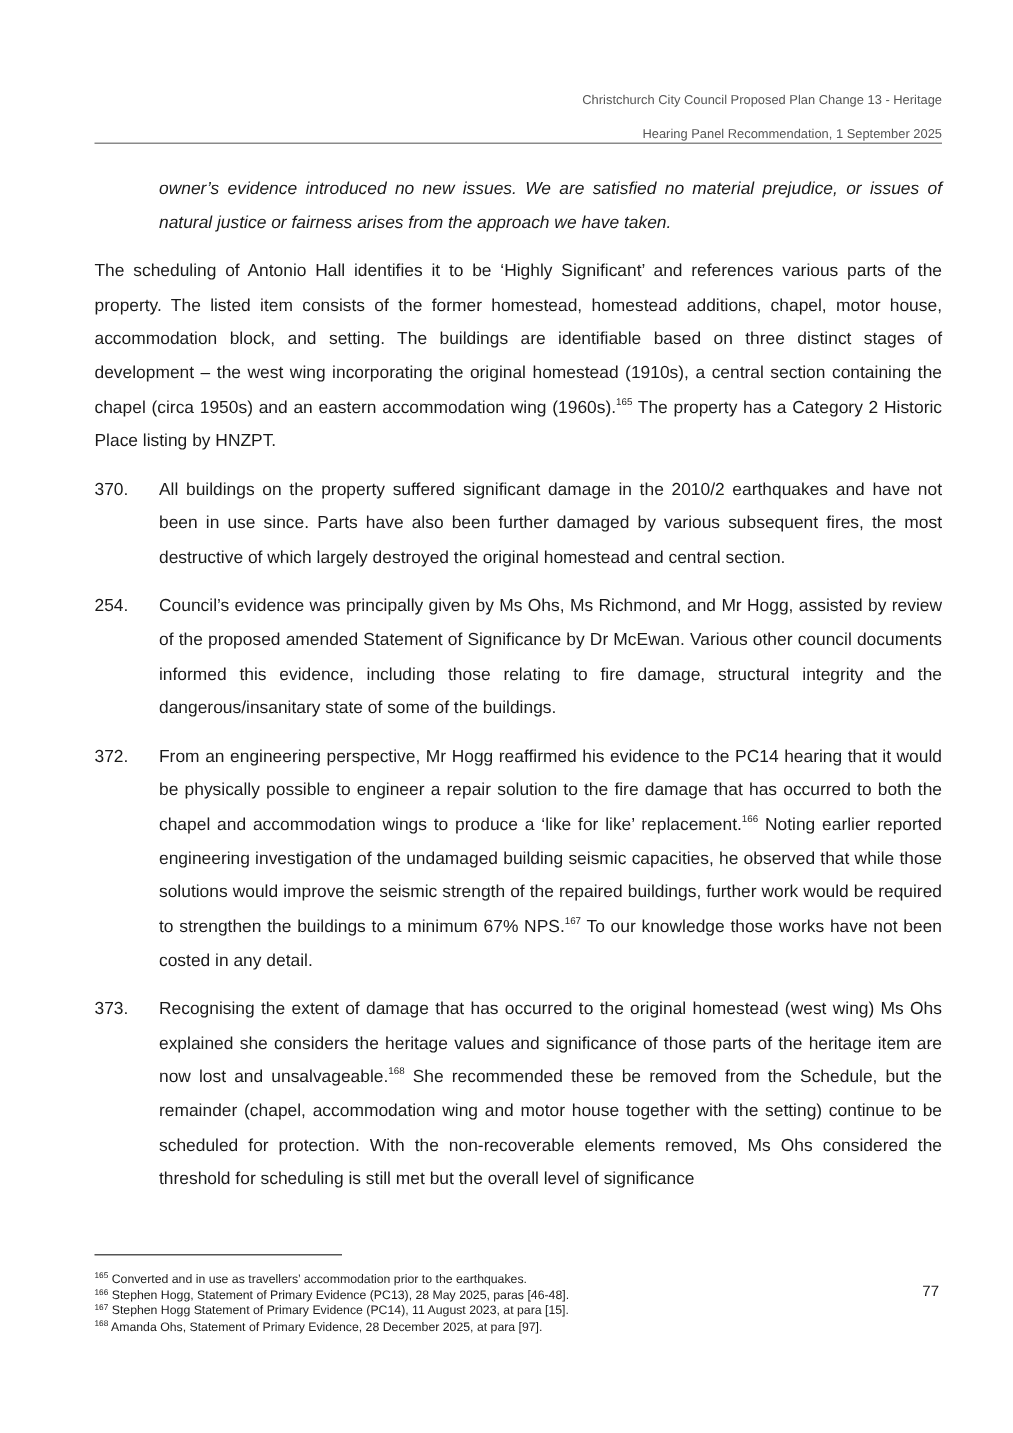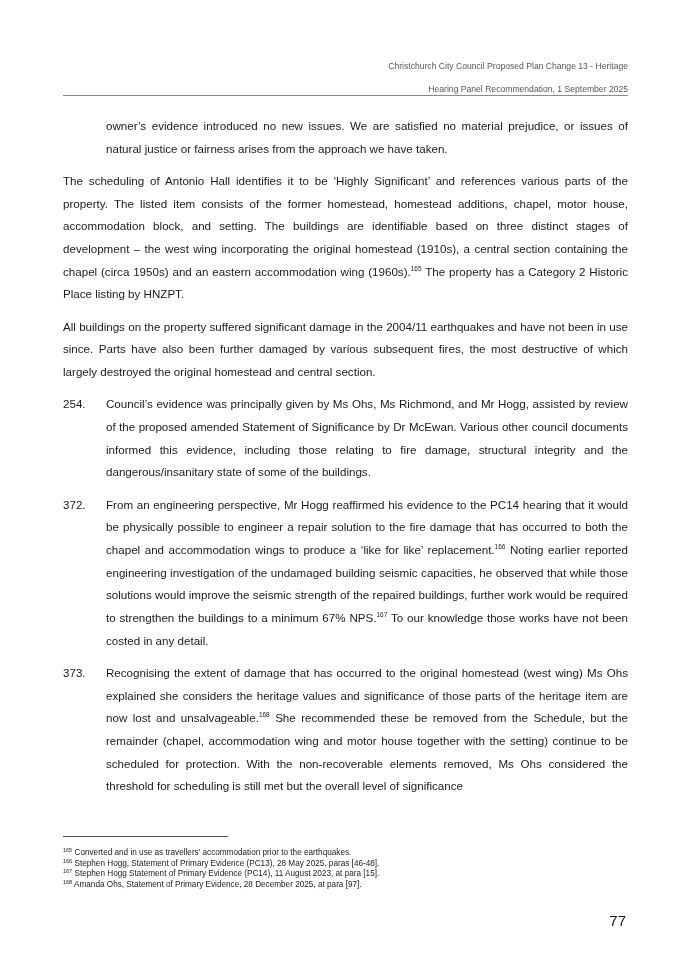--- a/index.html
+++ b/index.html
@@ -53,20 +53,21 @@
   .para-num {
     width: 43px;
     flex: 0 0 43px;
   }
   .para-text {
     flex: 1 1 auto;
     text-align: justify;
   }
   .cont {
     padding-left: 43px;
+    font-style: italic;
   }
   sup {
     font-size: 6.5px;
     line-height: 0;
     vertical-align: 5px;
   }
   .fn-rule {
     position: absolute;
     left: 63px;
     top: 836px;
@@ -82,22 +83,22 @@
     line-height: 10.6px;
     color: #1a1a1a;
   }
   .fn sup {
     font-size: 5.5px;
     vertical-align: 3px;
   }
   .page-number {
     position: absolute;
     right: 49px;
-    top: 912px;
-    font-size: 15px;
+    top: 856px;
+    font-size: 10px;
     color: #1a1a1a;
   }
 </style>
 </head>
 <body>
 
 <div class="page">
 
   <div class="header">
     <div>Christchurch City Council Proposed Plan Change 13 - Heritage</div>
@@ -109,21 +110,22 @@
 
     <div class="para cont">
       <div class="para-text">owner’s evidence introduced no new issues.  We are satisfied no material prejudice, or issues of natural justice or fairness arises from the approach we have taken.</div>
     </div>
 
     <div class="para">
       <div class="para-text"><span>The scheduling of Antonio Hall identifies it to be ‘Highly Significant’ and references various parts of the property.  The listed item consists of the former homestead, homestead additions, chapel, motor house, accommodation block, and setting.  The buildings are identifiable based on three distinct stages of development – the west wing incorporating the original homestead (1910s), a central section containing the chapel (circa 1950s) and an eastern accommodation wing (1960s).</span><sup>165</sup><span>  The property has a Category 2 Historic Place listing by HNZPT.</span></div>
     </div>
 
     <div class="para">
-      <div class="para-text">All buildings on the property suffered significant damage in the 2004/11 earthquakes and have not been in use since.  Parts have also been further damaged by various subsequent fires, the most destructive of which largely destroyed the original homestead and central section.</div>
+      <div class="para-num">370.</div>
+      <div class="para-text">All buildings on the property suffered significant damage in the 2010/2 earthquakes and have not been in use since.  Parts have also been further damaged by various subsequent fires, the most destructive of which largely destroyed the original homestead and central section.</div>
     </div>
 
     <div class="para">
       <div class="para-num">254.</div>
       <div class="para-text">Council’s evidence was principally given by Ms Ohs, Ms Richmond, and Mr Hogg, assisted by review of the proposed amended Statement of Significance by Dr McEwan.  Various other council documents informed this evidence, including those relating to fire damage, structural integrity and the dangerous/insanitary state of some of the buildings.</div>
     </div>
 
     <div class="para">
       <div class="para-num">372.</div>
       <div class="para-text"><span>From an engineering perspective, Mr Hogg reaffirmed his evidence to the PC14 hearing that it would be physically possible to engineer a repair solution to the fire damage that has occurred to both the chapel and accommodation wings to produce a ‘like for like’ replacement.</span><sup>166</sup><span>  Noting earlier reported engineering investigation of the undamaged building seismic capacities, he observed that while those solutions would improve the seismic strength of the repaired buildings, further work would be required to strengthen the buildings to a minimum 67% NPS.</span><sup>167</sup><span> To our knowledge those works have not been costed in any detail.</span></div>

